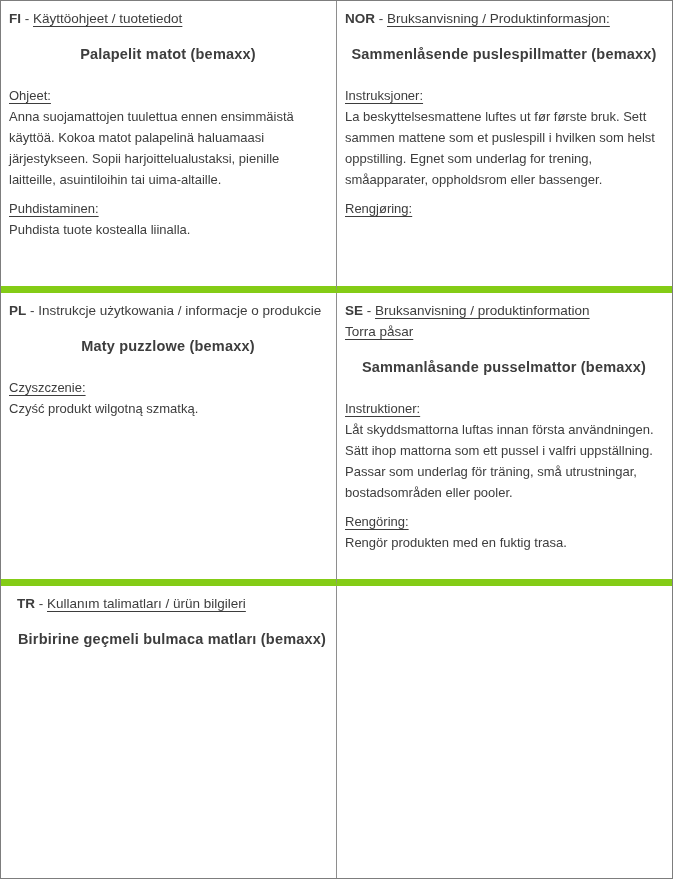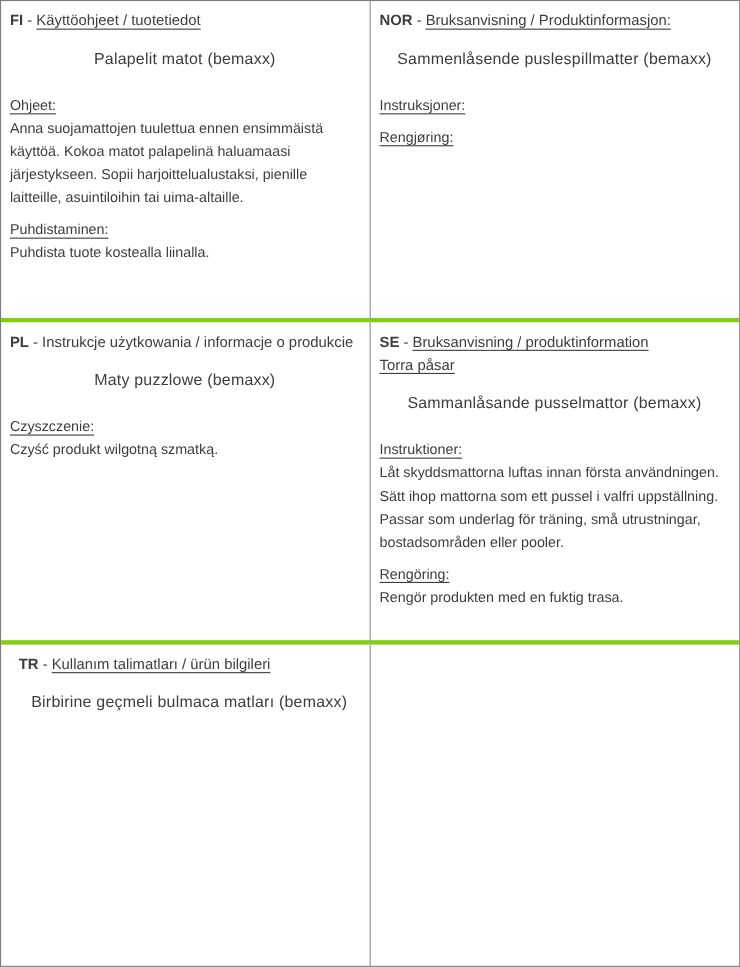--- a/index.html
+++ b/index.html
@@ -11,35 +11,35 @@
     display: grid;
     grid-template-columns: 336px 1fr;
     grid-template-rows: 292px 293px 1fr;
     background: #ffffff;
     font-family: "Liberation Sans", "DejaVu Sans", sans-serif;
     color: #3d3d3d;
   }
   .cell {
     box-sizing: border-box;
     border-right: 1px solid #8e8e8e;
-    border-bottom: 4px solid #84cc16;
+    border-bottom: 7px solid #84cc16;
     padding: 7px 9px 0 8px;
     overflow: hidden;
     font-size: 13px;
     line-height: 21px;
   }
   .cell.col2 { border-right: none; }
   .cell.row3 { border-bottom: none; padding-left: 16px; }
   .hdr { font-size: 13.5px; line-height: 21px; }
   .lang { font-weight: 700; }
   .u { text-decoration: underline; text-underline-offset: 3px; }
   .hdr2:empty { display: none; }
   .title {
     text-align: center;
-    font-weight: 400;
+    font-weight: 700;
     font-size: 14.5px;
     margin: 15px 0 20px 0;
     letter-spacing: 0.2px;
   }
   .sec { margin-top: 0; }
   .sec + .sec { margin-top: 8px; }
   .label { text-decoration: underline; text-underline-offset: 3px; }
   .body { }
 </style>
 </head>
@@ -62,20 +62,21 @@
     </div>
   </section>
 
   <section class="cell col2 row1">
     <div class="hdr">
       <span class="lang">NOR</span><span> - </span><span class="u">Bruksanvisning / Produktinformasjon:</span>
     </div>
     <div class="title">Sammenlåsende puslespillmatter (bemaxx)</div>
     <div class="sec">
       <div class="label">Instruksjoner:</div>
+      <div class="body">La beskyttelsesmattene luftes ut før første bruk. Sett sammen mattene som et puslespill i hvilken som helst oppstilling. Egnet som underlag for trening, småapparater, oppholdsrom eller bassenger.</div>
     </div>
     <div class="sec">
       <div class="label">Rengjøring:</div>
     </div>
   </section>
 
   <section class="cell col1 row2">
     <div class="hdr">
       <span class="lang">PL</span><span> - </span><span>Instrukcje użytkowania / informacje o produkcie</span>
     </div>

